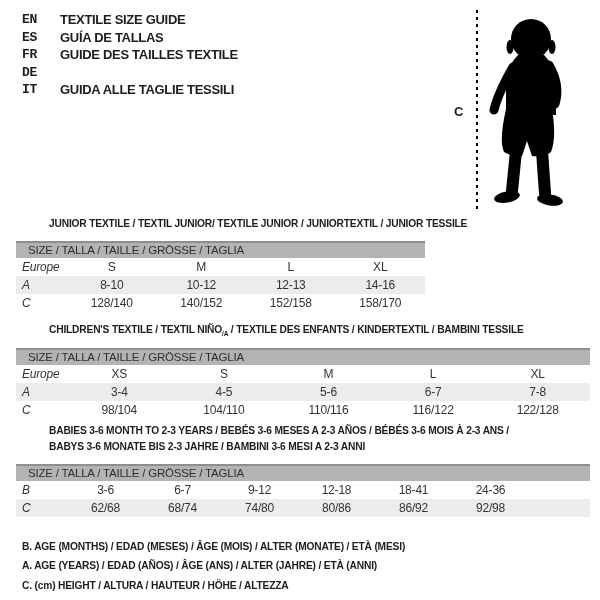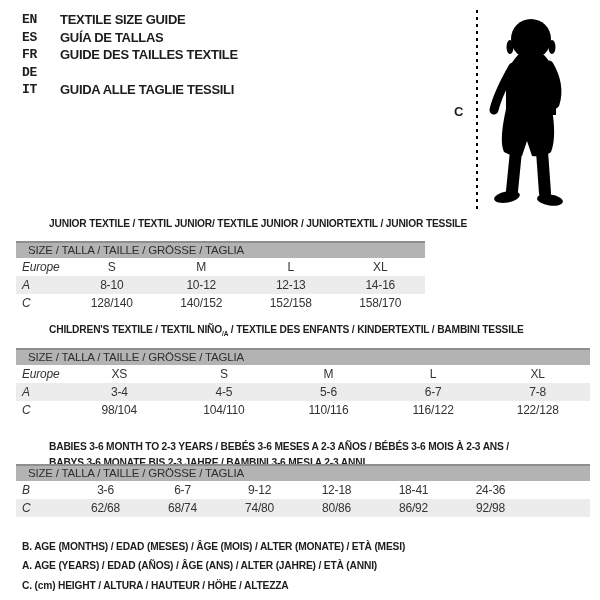--- a/index.html
+++ b/index.html
@@ -54,21 +54,21 @@
   
   .legend{position:absolute;left:22px;top:537px;}
   .legend-line{font-size:11px;font-weight:bold;letter-spacing:-0.2px;line-height:19.3px;white-space:nowrap;}
   .legend-line .scaled{display:inline-block;transform:scaleX(0.93);transform-origin:0 50%;white-space:nowrap;}
 
   
   #title-junior{top:217px;}
   #table-junior{top:241px;}
   #title-children{top:323px;}
   #table-children{top:348px;}
-  #title-babies{top:439px;}
+  #title-babies{top:423px;}
   #table-babies{top:464px;}
 </style>
 </head>
 <body style="--page-bg: #ffffff; --text: #1d1d1d; --cell-text: #333333; --table-header-bg: #b3b3b3; --table-header-border: #8e8e8e; --row-alt-bg: #ececec; --silhouette: #000000;">
 
 <div id="canvas">
 
   <div class="lang-list">
     <div class="lang-row">
       <span class="lang-code">EN</span>

